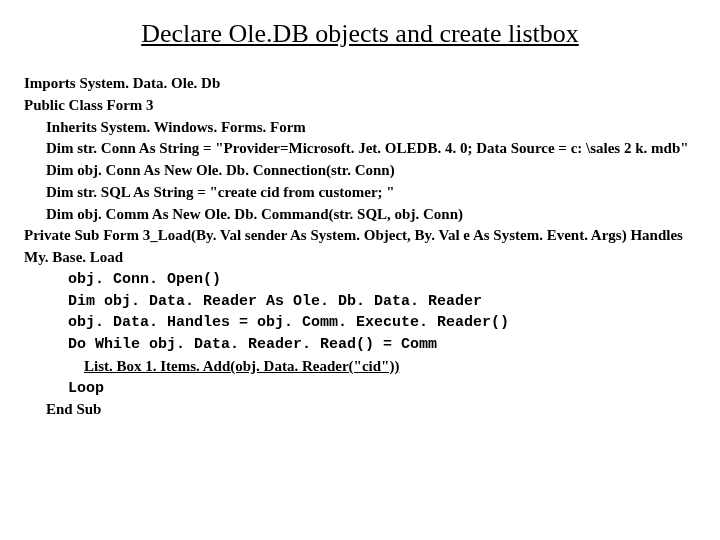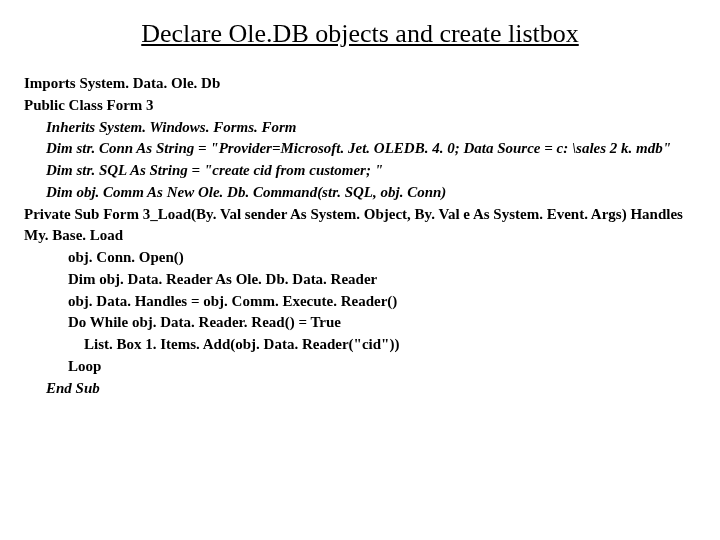--- a/index.html
+++ b/index.html
@@ -19,38 +19,39 @@
     margin: 0 0 24px 0;
     line-height: 1.2;
     text-align: center;
   }
   .code-line {
     font-size: 15px;
     font-weight: bold;
     line-height: 1.45;
     white-space: pre-wrap;
   }
-  .ind1 { padding-left: 22px; font-style: italic; }
-  .ind2 { padding-left: 44px; }
-  .ind3 { padding-left: 60px; }
+  .ind1 { padding-left: 22px; }
+  .ind2 { padding-left: 44px; font-family: Liberation Mono, monospace; }
+  .ind3 { padding-left: 60px; text-decoration: underline; }
   .noind { padding-left: 0; }
 </style>
 </head>
 <body>
 
 <h1 class="title">Declare Ole.DB objects and create listbox</h1>
 
 <div id="code-block">
     <div class="code-line noind">Imports System. Data. Ole. Db</div>
     <div class="code-line noind">Public Class Form 3</div>
     <div class="code-line ind1">Inherits System. Windows. Forms. Form</div>
     <div class="code-line ind1">Dim str. Conn As String = "Provider=Microsoft. Jet. OLEDB. 4. 0; Data Source = c: \sales 2 k. mdb"</div>
+    <div class="code-line ind1">Dim obj. Conn As New Ole. Db. Connection(str. Conn)</div>
     <div class="code-line ind1">Dim str. SQL As String = "create cid from customer; "</div>
     <div class="code-line ind1">Dim obj. Comm As New Ole. Db. Command(str. SQL, obj. Conn)</div>
     <div class="code-line noind">Private Sub Form 3_Load(By. Val sender As System. Object, By. Val e As System. Event. Args) Handles My. Base. Load</div>
     <div class="code-line ind2">obj. Conn. Open()</div>
     <div class="code-line ind2">Dim obj. Data. Reader As Ole. Db. Data. Reader</div>
     <div class="code-line ind2">obj. Data. Handles = obj. Comm. Execute. Reader()</div>
-    <div class="code-line ind2">Do While obj. Data. Reader. Read() = True</div>
+    <div class="code-line ind2">Do While obj. Data. Reader. Read() = Comm</div>
     <div class="code-line ind3">List. Box 1. Items. Add(obj. Data. Reader("cid"))</div>
     <div class="code-line ind2">Loop</div>
     <div class="code-line ind1">End Sub</div>
   </div>
 
 </body></html>

